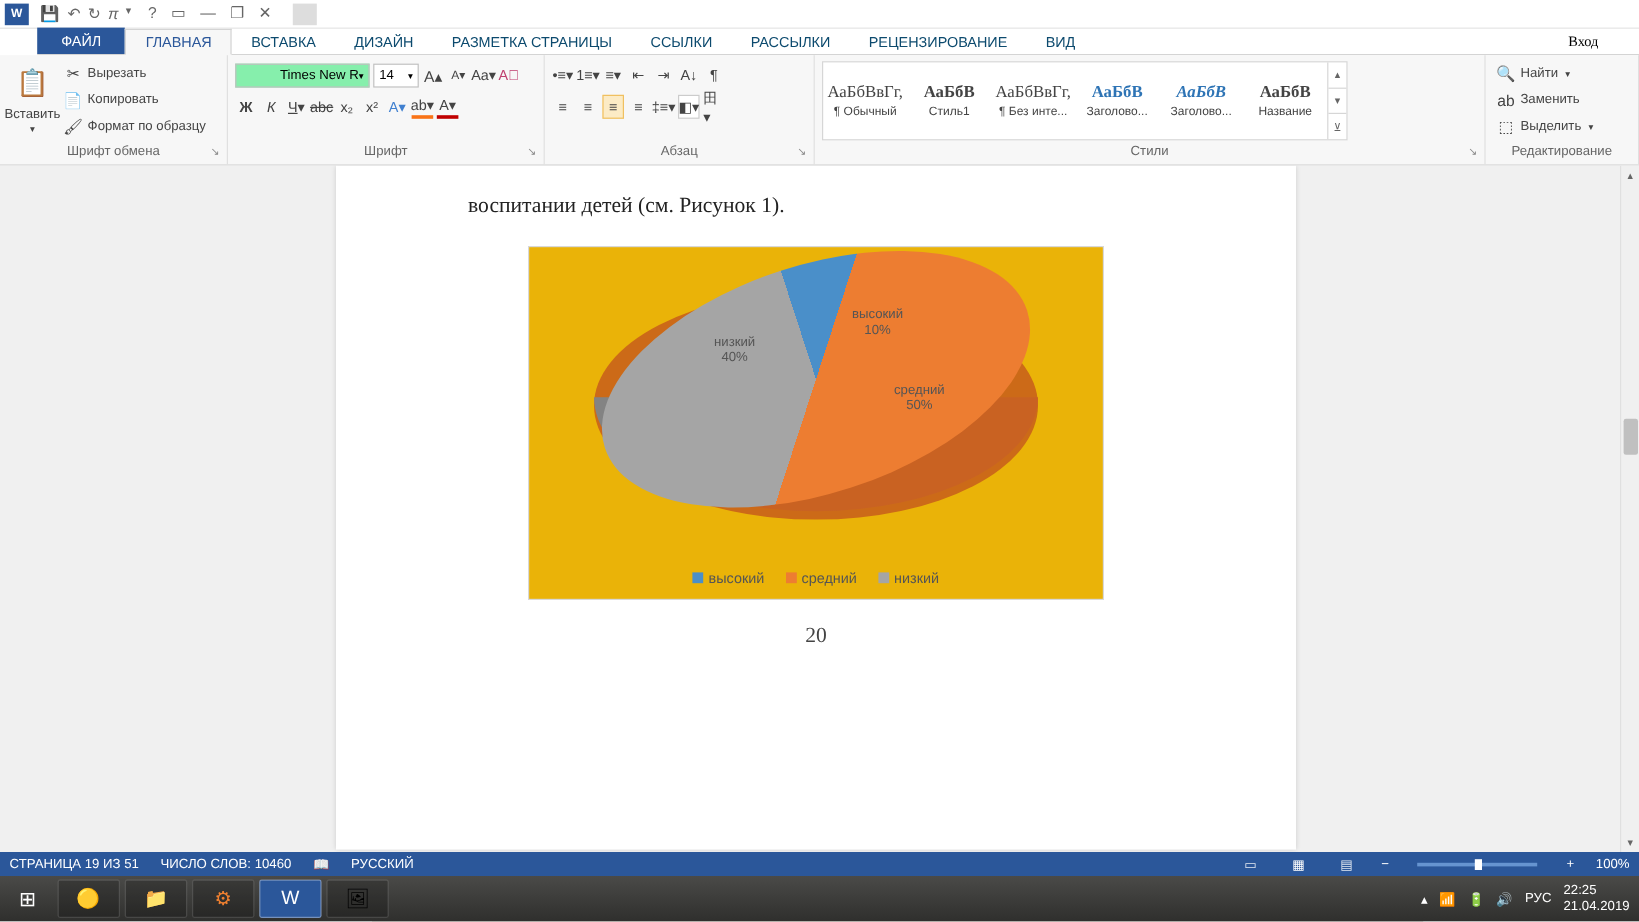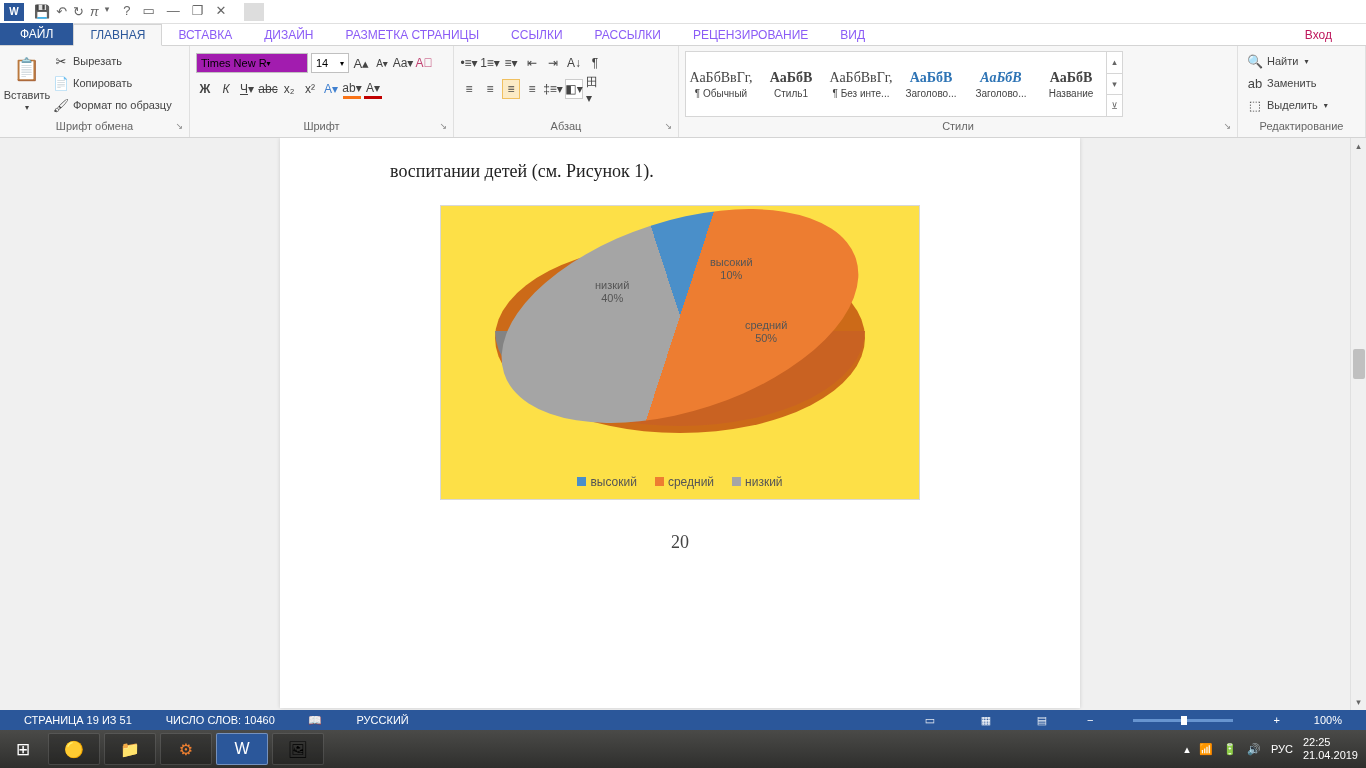--- a/index.html
+++ b/index.html
@@ -9,39 +9,39 @@
 .titlebar { height: 24px; background: #fff; display: flex; align-items: center; font-size: 11px; color: #666; border-bottom: 1px solid #e0e0e0; }
 .titlebar .word-icon { width: 20px; height: 18px; background: #2b579a; color: #fff; font-size: 10px; display: flex; align-items: center; justify-content: center; margin: 0 4px; font-weight: bold; }
 .titlebar .qat { display: flex; gap: 6px; padding: 0 6px; color: #666; }
 .titlebar .qat span { cursor: pointer; font-size: 13px; }
 .titlebar .title { flex: 1; padding-left: 10px; white-space: nowrap; overflow: hidden; text-overflow: ellipsis; color: #555; }
 .titlebar .sys { display: flex; gap: 12px; padding: 0 8px; color: #666; }
 .titlebar .sys span { cursor: pointer; font-size: 13px; }
 .titlebar .user-pic { width: 20px; height: 18px; background: #ddd; margin-left: 6px; }
 
 
-.ribbon-tabs { height: 22px; background: #fff; display: flex; align-items: flex-end; font-size: 12px; border-bottom: 1px solid #d4d4d4; }
-.ribbon-tabs .tab { padding: 3px 16px; color: #8b5cf6; cursor: pointer; }
+.ribbon-tabs { height: 22px; background: #fff; display: flex; align-items: flex-end; font-size: 12px; border-bottom: 1px solid #d4d4d4; margin-left: 31px; }
+.ribbon-tabs .tab { padding: 3px 16px; color: #0c4a6e; cursor: pointer; }
 .ribbon-tabs .tab.file { background: #2b579a; color: #fff; padding: 4px 20px; }
 .ribbon-tabs .tab.active { color: #2b579a; border: 1px solid #d4d4d4; border-bottom: 1px solid #f7f7f7; background: #f7f7f7; margin-bottom: -1px; }
-.ribbon-tabs .signin { margin-left: auto; padding: 3px 34px 3px 12px; color: #be185d; cursor: pointer; }
+.ribbon-tabs .signin { margin-left: auto; padding: 3px 34px 3px 12px; color: #000000; cursor: pointer; font-family: Liberation Serif, serif; }
 
 
 .ribbon { height: 92px; background: #f7f7f7; border-bottom: 1px solid #d4d4d4; display: flex; }
 .group { border-right: 1px solid #e0e0e0; padding: 3px 6px 2px; display: flex; flex-direction: column; }
 .group .controls { flex: 1; display: flex; gap: 2px; }
 .group .label { text-align: center; font-size: 11px; color: #666; height: 16px; line-height: 14px; position: relative; }
 .group .label .dlg { position: absolute; right: 0; bottom: 2px; font-size: 9px; color: #888; }
 .stack { display: flex; flex-direction: column; gap: 2px; }
 .rowbtn { display: flex; align-items: center; gap: 4px; font-size: 11px; color: #444; padding: 1px 3px; height: 20px; cursor: pointer; white-space: nowrap; }
 .rowbtn .ic { width: 16px; height: 16px; display: inline-flex; align-items: center; justify-content: center; font-size: 13px; }
 .bigbtn { width: 42px; height: 66px; display: flex; flex-direction: column; align-items: center; justify-content: center; gap: 2px; font-size: 11px; color: #444; cursor: pointer; }
 .bigbtn .ic { font-size: 22px; height: 34px; display: flex; align-items: center; }
 .font-row { display: flex; gap: 3px; align-items: center; }
-.font-name { border: 1px solid #c0c0c0; background: #a21caf; height: 20px; width: 112px; font-size: 11px; padding: 0 4px; display: flex; align-items: center; justify-content: flex-start; cursor: pointer; }
+.font-name { border: 1px solid #c0c0c0; background: #86efac; height: 20px; width: 112px; font-size: 11px; padding: 0 4px; display: flex; align-items: center; justify-content: flex-end; cursor: pointer; }
 .font-size { border: 1px solid #c0c0c0; background: #fff; height: 20px; width: 38px; font-size: 11px; padding: 0 4px; display: flex; align-items: center; justify-content: space-between; cursor: pointer; }
 .ibtn { width: 18px; height: 20px; display: inline-flex; align-items: center; justify-content: center; font-size: 12px; color: #444; cursor: pointer; }
 .ibtn.active { background: #fcebc5; border: 1px solid #f0c060; }
 .style-gallery { display: flex; gap: 0; border: 1px solid #d6d6d6; background: #fff; height: 66px; position: relative; }
 .style-item { width: 70px; display: flex; flex-direction: column; align-items: center; justify-content: center; gap: 2px; font-size: 10px; color: #444; cursor: pointer; border: 1px solid transparent; }
 .style-item .prev { font-size: 14px; font-family: "Times New Roman", serif; }
 .style-item.sel { border: 1px solid #f0c060; background: #fcebc5; }
 .style-arrows { width: 16px; display: flex; flex-direction: column; border-left: 1px solid #d6d6d6; }
 .style-arrows span { flex: 1; display: flex; align-items: center; justify-content: center; font-size: 9px; color: #666; cursor: pointer; border-bottom: 1px solid #d6d6d6; }
 
@@ -50,31 +50,31 @@
 .scroll-v { position: absolute; right: 0; top: 0; width: 16px; height: 100%; background: #f0f0f0; border-left: 1px solid #e0e0e0; }
 .scroll-v .up, .scroll-v .dn { height: 16px; text-align: center; font-size: 9px; color: #666; line-height: 16px; cursor: pointer; }
 .scroll-v .track { position: relative; height: calc(100% - 32px); }
 .scroll-v .thumb { position: absolute; left: 2px; width: 12px; background: #c0c0c0; border-radius: 2px; cursor: pointer; }
 .page { position: absolute; left: 280px; width: 800px; background: #fff; box-shadow: 0 0 4px rgba(0,0,0,.15); }
 .page1 { top: 0; height: 570px; }
 .body-text { font-family: "Times New Roman", serif; font-size: 18px; color: #222; text-align: justify; padding: 0 110px; line-height: 1.5; }
 .pagenum { font-family: "Times New Roman", serif; font-size: 18px; color: #444; text-align: center; }
 
 
-.chart-box { margin: 20px auto 0; width: 480px; height: 295px; border: 1px solid #d8d8d8; background: #fde047; position: relative; }
+.chart-box { margin: 20px auto 0; width: 480px; height: 295px; border: 1px solid #d8d8d8; background: #eab308; position: relative; }
 .pie-wrap { position: relative; margin: 15px auto 0; width: 370px; height: 215px; }
 .pie-bottom { position: absolute; top: 22px; left: 0; width: 370px; height: 190px; border-radius: 50%; background: #cc6a18; }
 .pie-top { position: absolute; top: 0; left: 0; width: 370px; height: 190px; border-radius: 50%; background: conic-gradient(#4a8fc9 0deg 36deg, #ed7d31 36deg 216deg, #a5a5a5 216deg 360deg); transform: rotate(-18deg); }
 .pie-bottom-front { position: absolute; top: 110px; left: 0; width: 370px; height: 95px; border-radius: 0 0 185px 185px / 0 0 95px 95px; background: linear-gradient(90deg, #838383 0%, #838383 13%, #c96222 13%, #c96222 100%); }
 .slice-label { position: absolute; font-size: 11px; color: #555; text-align: center; line-height: 1.2; }
 .legend { position: absolute; bottom: 10px; left: 0; width: 100%; display: flex; justify-content: center; gap: 18px; font-size: 12px; color: #555; }
 .legend .sw { display: inline-block; width: 9px; height: 9px; margin-right: 4px; }
 
 
-.statusbar { height: 20px; background: #2b579a; color: #fff; font-size: 11px; display: flex; align-items: center; padding: 0 24px; gap: 34px; }
+.statusbar { height: 20px; background: #2b579a; color: #fff; font-size: 11px; display: flex; align-items: center; padding: 0 8px; gap: 18px; }
 .statusbar .spacer { flex: 1; }
 .statusbar .vbtn { width: 22px; height: 16px; display: inline-flex; align-items: center; justify-content: center; cursor: pointer; opacity: .85; }
 .zoom-slider { width: 100px; height: 3px; background: #6694d0; margin: 0 6px; position: relative; }
 .zoom-slider .zthumb { position: absolute; left: 48px; top: -3px; width: 6px; height: 9px; background: #fff; }
 
 
 .taskbar { height: 38px; background: linear-gradient(180deg, #4a4a48, #2f2f2d); display: flex; align-items: center; }
 .taskbar .start { width: 46px; height: 100%; display: flex; align-items: center; justify-content: center; cursor: pointer; color: #fff; font-size: 17px; }
 .taskbar .tb { width: 52px; height: 32px; margin: 0 2px; border: 1px solid rgba(255,255,255,.15); border-radius: 2px; display: flex; align-items: center; justify-content: center; cursor: pointer; font-size: 16px; background: rgba(0,0,0,.2); }
 .taskbar .tb.active { background: rgba(255,255,255,.18); border-color: rgba(255,255,255,.35); }
@@ -278,21 +278,21 @@
         <div class="slice-label" style="top:98px;left:250px"><span>средний</span><br>50%</div>
         <div class="slice-label" style="top:58px;left:100px"><span>низкий</span><br>40%</div>
       </div>
       <div class="legend">
         <span><span class="sw" style="background:#4a8fc9"></span><span>высокий</span></span>
         <span><span class="sw" style="background:#ed7d31"></span><span>средний</span></span>
         <span><span class="sw" style="background:#a5a5a5"></span><span>низкий</span></span>
       </div>
     </div>
 
-    <div class="pagenum" style="margin-top:32px">20</div>
+    <div class="pagenum" style="margin-top:19px">20</div>
   </div>
 
   <div class="scroll-v">
     <div class="up">▴</div>
     <div class="track">
         <div class="thumb" style="top:195px;height:30px"></div>
       </div>
     <div class="dn">▾</div>
   </div>
 </div>

